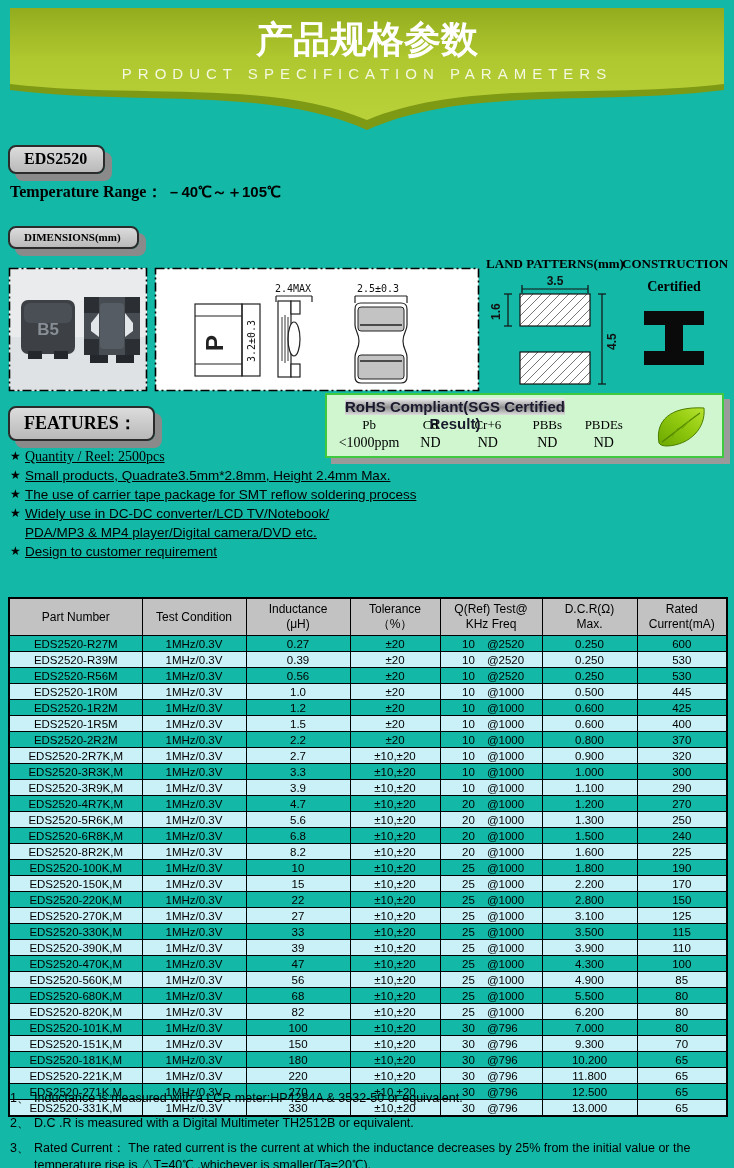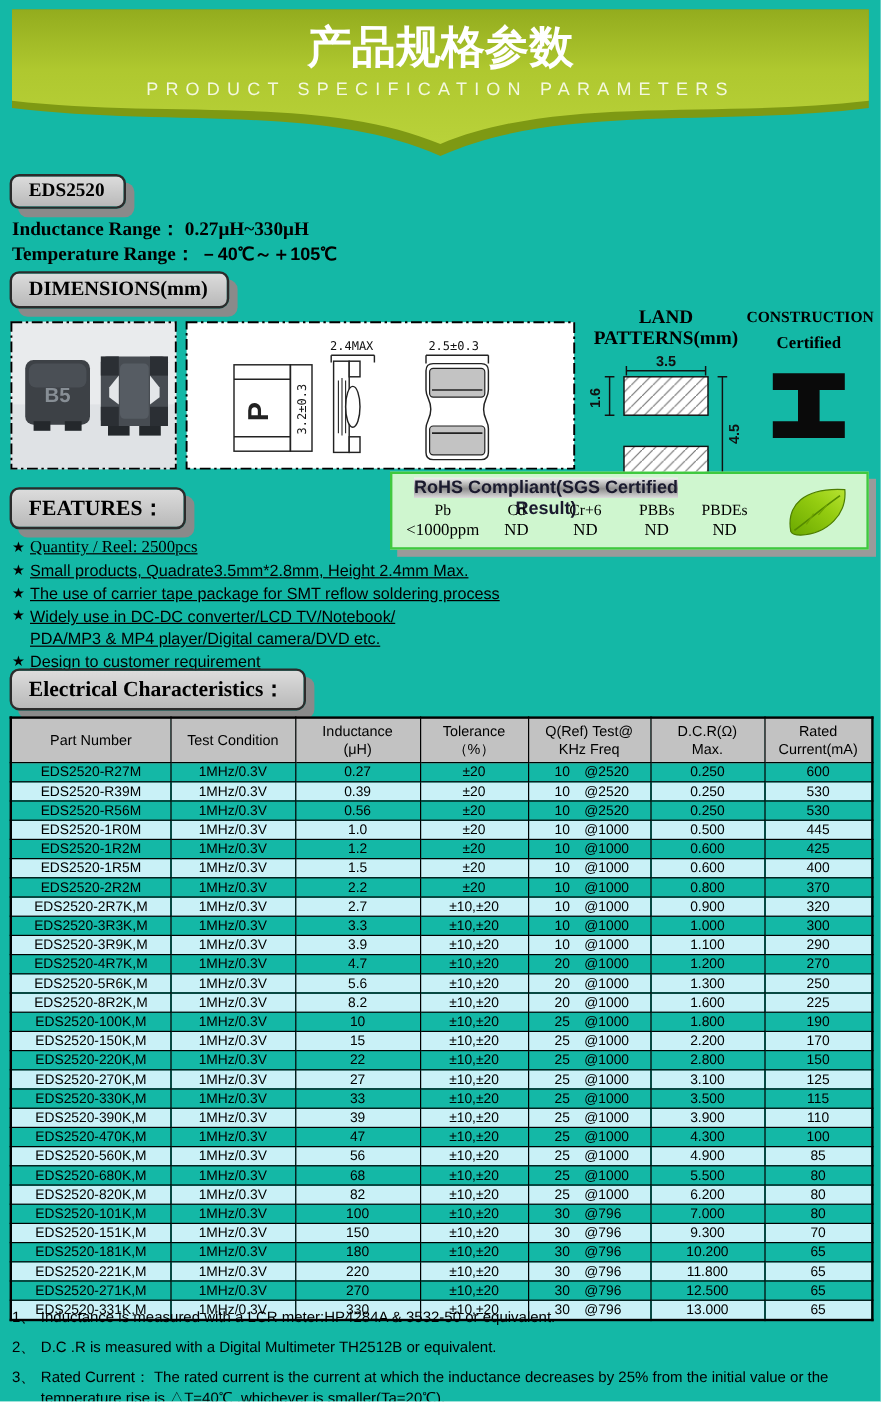--- a/index.html
+++ b/index.html
@@ -10,34 +10,34 @@
   .banner{position:absolute;left:0;top:0;width:734px;height:140px;}
   .banner text{font-family:"Liberation Sans",sans-serif;}
   .banner .cn{font-size:37px;font-weight:bold;fill:#fff;}
   .banner .en{font-size:15px;fill:#f4f8e0;letter-spacing:6px;}
 
   
   .badge{position:absolute;background:linear-gradient(180deg,#dcdcdc,#b9b9b9);
          border:2px solid #2b2b2b;border-radius:8px;box-shadow:7px 7px 0 #8a8a8a;
          padding:3px 16px 4px 14px;font-family:"Liberation Serif",serif;font-weight:bold;}
   .badge-eds{left:8px;top:145px;font-size:16px;}
-  .badge-dim{left:8px;top:226px;font-size:17px;}
+  .badge-dim{left:8px;top:226px;font-size:11px;}
   .badge-feat{left:8px;top:406px;font-size:18px;}
   .badge-elec{left:8px;top:557px;font-size:18px;}
 
   
   .ranges{position:absolute;left:10px;top:181px;font-family:"Liberation Serif",serif;
           font-weight:bold;font-size:16px;line-height:21px;}
   .ranges .val-sans{font-family:"Liberation Sans",sans-serif;font-size:15px;}
 
   
   .photo-box{position:absolute;left:8px;top:267px;}
   .draw-box{position:absolute;left:154px;top:267px;}
   .land-block{position:absolute;left:486px;top:256px;width:138px;text-align:center;}
-  .land-title{font-family:"Liberation Serif",serif;font-weight:bold;font-size:16px;}
+  .land-title{font-family:"Liberation Serif",serif;font-weight:bold;font-size:13px;}
   .cons-block{position:absolute;left:622px;top:256px;width:104px;text-align:center;}
   .cons-title{font-family:"Liberation Serif",serif;font-weight:bold;font-size:13px;}
   .cons-type{font-family:"Liberation Serif",serif;font-weight:bold;font-size:14px;margin-top:7px;}
   .cons-icon{margin-top:12px;}
   .tech-label{font-family:"DejaVu Sans Mono",monospace;font-size:10px;fill:#111;}
 
   
   .rohs{position:absolute;left:325px;top:393px;width:395px;height:61px;
         background:#cff6cf;border:2px solid #3fc93f;box-shadow:6px 6px 0 #9a9a9a;}
   .rohs-bar{position:absolute;left:18px;top:3px;width:220px;height:17px;
@@ -93,24 +93,20 @@
     <path d="M10,8 H724 V84 C595,99 465,79 367,120 C269,79 139,99 10,84 Z" fill="url(#bgrad)"></path>
     <text class="cn" x="367" y="52" text-anchor="middle">产品规格参数</text>
     <text class="en" x="367" y="79" text-anchor="middle">PRODUCT SPECIFICATION PARAMETERS</text>
   </svg>
 
   <div class="badge badge-eds">
     <span>EDS2520</span>
   </div>
 
   <div class="ranges">
-    <div>
-      <span>Inductance Range：</span>
-      <span>0.27μH~330μH</span>
-    </div>
     <div>
       <span>Temperature Range：</span>
       <span class="val-sans">－40℃～＋105℃</span>
     </div>
   </div>
 
   <div class="badge badge-dim">
     <span>DIMENSIONS(mm)</span>
   </div>
 
@@ -273,23 +269,20 @@
       <div class="feat-row">
         <span class="star">&nbsp;</span>
         <span class="feat-text">PDA/MP3 &amp; MP4 player/Digital camera/DVD etc.</span>
       </div>
       <div class="feat-row">
         <span class="star">★</span>
         <span class="feat-text">Design to customer requirement</span>
       </div>
     </div>
 
-  <div class="badge badge-elec">
-    <span>Electrical Characteristics：</span>
-  </div>
 
   <table class="spec">
     <colgroup>
       <col style="width:133px">
         <col style="width:104px">
         <col style="width:104px">
       <col style="width:90px">
         <col style="width:102px">
         <col style="width:95px">
         <col style="width:90px">
@@ -407,20 +400,29 @@
         </tr>
         <tr class="alt">
           <td>EDS2520-5R6K,M</td>
           <td>1MHz/0.3V</td>
           <td>5.6</td>
           <td>±10,±20</td>
           <td class="qcell"><span class="qv">20</span><span class="qf">@1000</span></td>
           <td>1.300</td>
           <td>250</td>
         </tr>
+        <tr>
+          <td>EDS2520-6R8K,M</td>
+          <td>1MHz/0.3V</td>
+          <td>6.8</td>
+          <td>±10,±20</td>
+          <td class="qcell"><span class="qv">20</span><span class="qf">@1000</span></td>
+          <td>1.500</td>
+          <td>240</td>
+        </tr>
         <tr class="alt">
           <td>EDS2520-8R2K,M</td>
           <td>1MHz/0.3V</td>
           <td>8.2</td>
           <td>±10,±20</td>
           <td class="qcell"><span class="qv">20</span><span class="qf">@1000</span></td>
           <td>1.600</td>
           <td>225</td>
         </tr>
         <tr>

